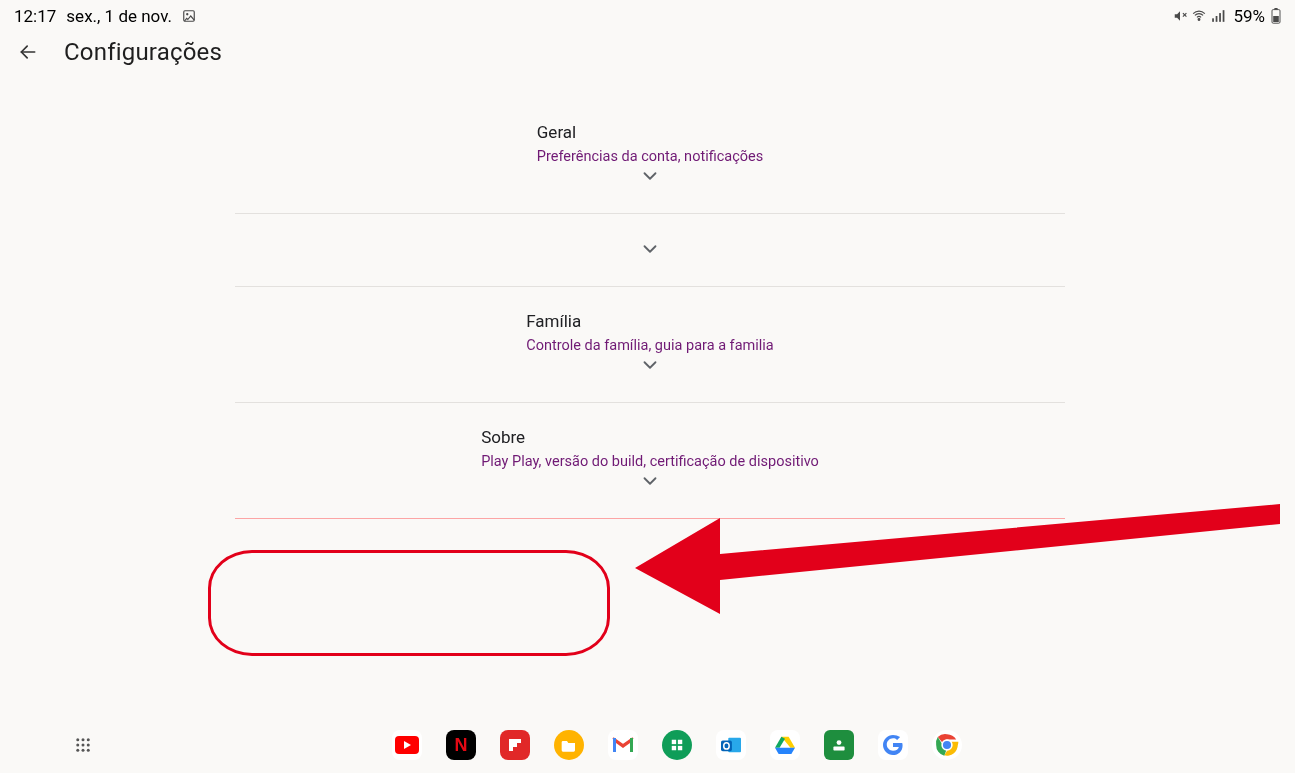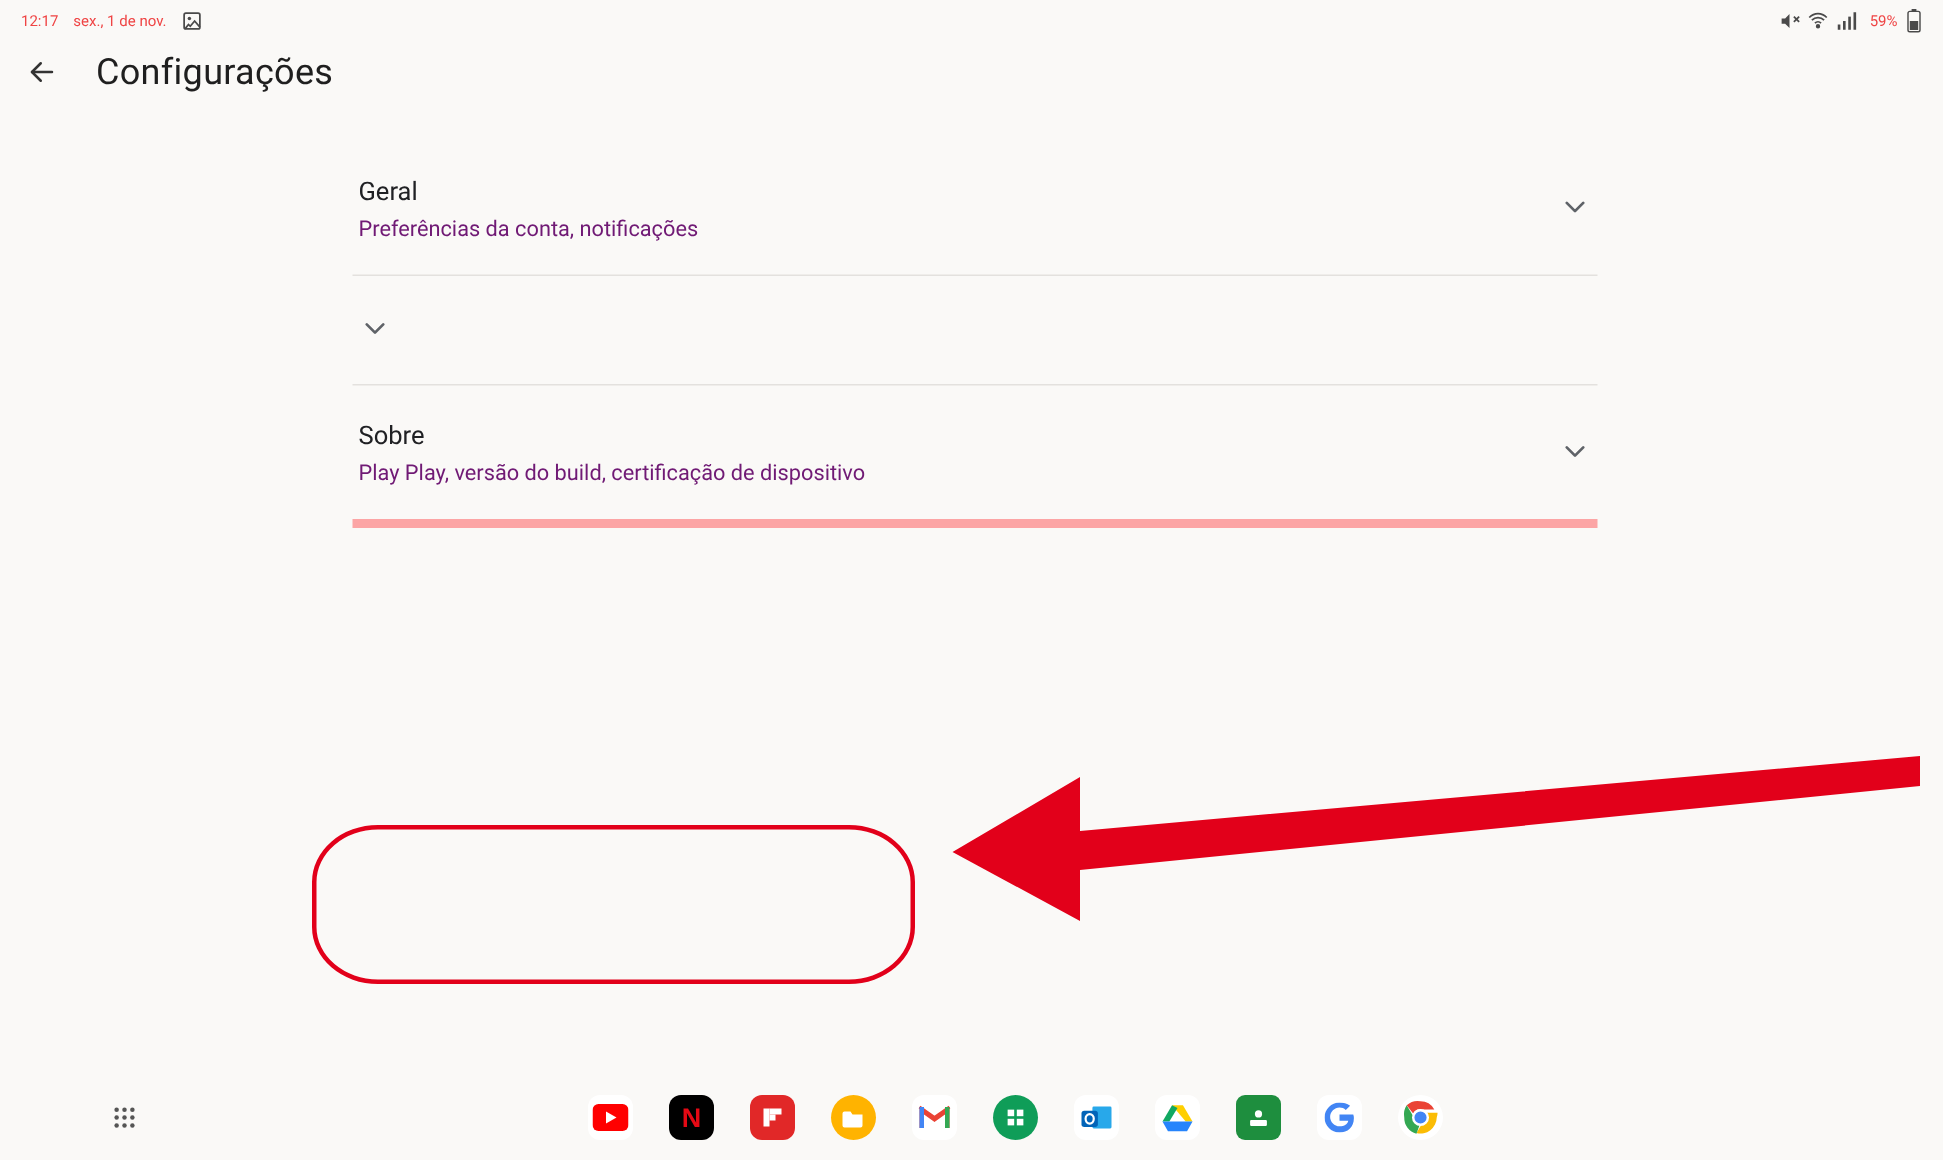--- a/index.html
+++ b/index.html
@@ -12,22 +12,22 @@
     overflow: hidden;
     position: relative;
   }
 
   
   .status-bar {
     display: flex;
     align-items: center;
     justify-content: space-between;
     padding: 6px 14px 2px 14px;
-    font-size: 10px;
-    color: #ef4444;
+    font-size: 17px;
+    color: #000000;
   }
   .status-left { display: flex; align-items: center; gap: 10px; }
   .status-right { display: flex; align-items: center; gap: 4px; }
   .status-icon { display:inline-flex; align-items:center; }
   .status-icon svg { display:block; }
 
   
   .title-row {
     display: flex;
     align-items: center;
@@ -49,20 +49,21 @@
     margin-left: 235px;
     margin-top: 26px;
   }
   .setting-row {
     display: flex;
     align-items: center;
     justify-content: space-between;
     padding: 24px 4px 22px 4px;
     border-bottom: 1px solid #e3e1de;
     position: relative;
+    flex-direction: column;
   }
   .setting-row:last-of-type { border-bottom: none; }
   .setting-text { max-width: 720px; }
   .row-title { font-size: 17px; font-weight: 400; color: #202124; margin-bottom: 6px; }
   .row-sub   { font-size: 14.5px; color: #701a75; }
   .chev svg { width: 22px; height: 22px; stroke:#5f6368; }
 
   
   .highlight {
     position: absolute;
@@ -185,22 +186,33 @@
 
   <div class="setting-row">
     <span class="chev">
       <svg viewBox="0 0 24 24" fill="none" stroke-width="2" stroke-linecap="round" stroke-linejoin="round">
           <polyline points="6 9 12 15 18 9"></polyline>
         </svg>
     </span>
   </div>
 
 
-
-  <div class="setting-row" style="border-bottom:6px solid #fca5a5;">
+  <div class="setting-row">
+    <div class="setting-text">
+      <div class="row-title">Família</div>
+      <div class="row-sub">Controle da família, guia para a familia</div>
+    </div>
+    <span class="chev">
+      <svg viewBox="0 0 24 24" fill="none" stroke-width="2" stroke-linecap="round" stroke-linejoin="round">
+          <polyline points="6 9 12 15 18 9"></polyline>
+        </svg>
+    </span>
+  </div>
+
+  <div class="setting-row" style="border-bottom:1px solid #fca5a5;">
     <div class="setting-text">
       <div class="row-title">Sobre</div>
       <div class="row-sub">Play Play, versão do build, certificação de dispositivo</div>
     </div>
     <span class="chev">
       <svg viewBox="0 0 24 24" fill="none" stroke-width="2" stroke-linecap="round" stroke-linejoin="round">
           <polyline points="6 9 12 15 18 9"></polyline>
         </svg>
     </span>
   </div>

